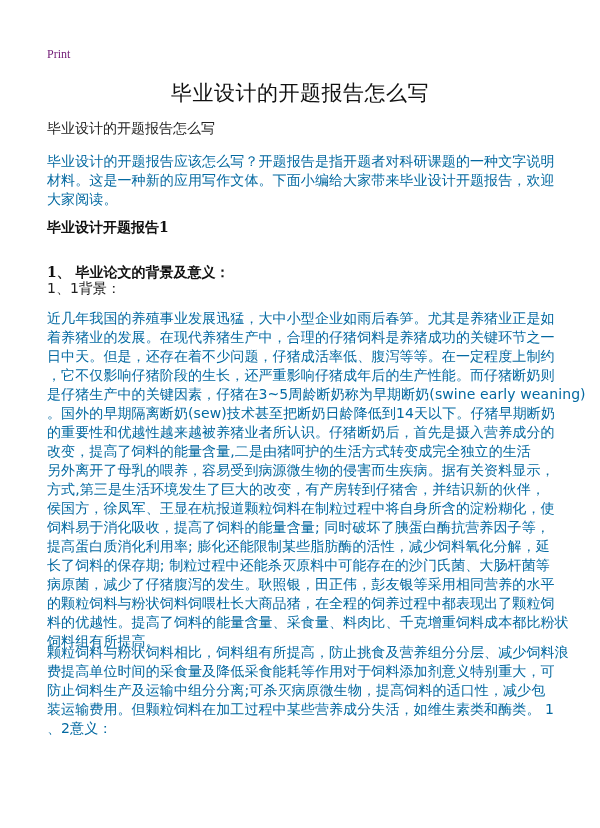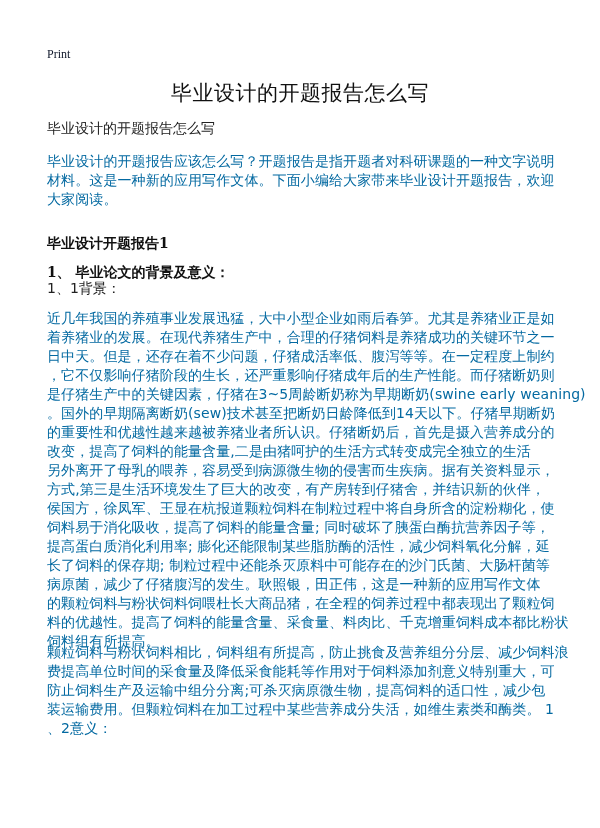--- a/index.html
+++ b/index.html
@@ -3,21 +3,21 @@
   <meta charset="utf-8">
   <style>
     html, body { margin: 0; padding: 0; background: #ffffff; }
     body {
       width: 600px; height: 828px; overflow: hidden; position: relative;
       font-family: "DejaVu Sans", sans-serif; color: #111111;
     }
     .page { position: absolute; left: 0; top: 0; width: 600px; height: 828px; }
     .print-label {
       position: absolute; left: 47px; top: 47px;
-      font-family: "Liberation Serif", serif; font-size: 12px; color: #0f172a;
+      font-family: "Liberation Serif", serif; font-size: 12px; color: #701a75;
     }
     .doc-title {
       position: absolute; left: 0; width: 600px; top: 79px;
       text-align: center; font-size: 21px; color: #111; letter-spacing: 0.5px;
     }
     .subtitle {
       position: absolute; left: 47px; top: 120px; font-size: 14px; color: #222;
     }
     .para {
       position: absolute; left: 47px; width: 510px;
@@ -43,42 +43,42 @@
   <div class="doc-title">毕业设计的开题报告怎么写</div>
 
   <div class="subtitle">毕业设计的开题报告怎么写</div>
 
   <div class="para" style="top:152px;">
     <span class="line">毕业设计的开题报告应该怎么写？开题报告是指开题者对科研课题的一种文字说明</span>
     <span class="line">材料。这是一种新的应用写作文体。下面小编给大家带来毕业设计开题报告，欢迎</span>
     <span class="line">大家阅读。</span>
   </div>
 
-  <div class="heading" style="top:235px;text-align:center;">毕业设计开题报告1</div>
+  <div class="heading" style="top:219px;text-align:center;">毕业设计开题报告1</div>
 
   <div class="heading" style="top:264px;">1、 毕业论文的背景及意义：</div>
 
   <div class="subsection" style="top:280px;">1、1背景：</div>
 
   <div class="para" style="top:309px;">
     <span class="line">近几年我国的养殖事业发展迅猛，大中小型企业如雨后春笋。尤其是养猪业正是如</span>
     <span class="line">着养猪业的发展。在现代养猪生产中，合理的仔猪饲料是养猪成功的关键环节之一</span>
     <span class="line">日中天。但是，还存在着不少问题，仔猪成活率低、腹泻等等。在一定程度上制约</span>
     <span class="line">，它不仅影响仔猪阶段的生长，还严重影响仔猪成年后的生产性能。而仔猪断奶则</span>
     <span class="line">是仔猪生产中的关键因素，仔猪在3~5周龄断奶称为早期断奶(swine early weaning)</span>
     <span class="line">。国外的早期隔离断奶(sew)技术甚至把断奶日龄降低到14天以下。仔猪早期断奶</span>
     <span class="line">的重要性和优越性越来越被养猪业者所认识。仔猪断奶后，首先是摄入营养成分的</span>
     <span class="line">改变，提高了饲料的能量含量,二是由猪呵护的生活方式转变成完全独立的生活</span>
     <span class="line">另外离开了母乳的喂养，容易受到病源微生物的侵害而生疾病。据有关资料显示，</span>
     <span class="line">方式,第三是生活环境发生了巨大的改变，有产房转到仔猪舍，并结识新的伙伴，</span>
     <span class="line">侯国方，徐凤军、王显在杭报道颗粒饲料在制粒过程中将自身所含的淀粉糊化，使</span>
     <span class="line">饲料易于消化吸收，提高了饲料的能量含量; 同时破坏了胰蛋白酶抗营养因子等，</span>
     <span class="line">提高蛋白质消化利用率; 膨化还能限制某些脂肪酶的活性，减少饲料氧化分解，延</span>
     <span class="line">长了饲料的保存期; 制粒过程中还能杀灭原料中可能存在的沙门氏菌、大肠杆菌等</span>
-    <span class="line">病原菌，减少了仔猪腹泻的发生。耿照银，田正伟，这是一种新的应用写作文体</span>
+    <span class="line">病原菌，减少了仔猪腹泻的发生。耿照银，田正伟，彭友银等采用相同营养的水平</span>
     <span class="line">的颗粒饲料与粉状饲料饲喂杜长大商品猪，在全程的饲养过程中都表现出了颗粒饲</span>
     <span class="line">料的优越性。提高了饲料的能量含量、采食量、料肉比、千克增重饲料成本都比粉状</span>
     <span class="line">饲料组有所提高。</span>
   </div>
 
   <div class="para" style="top:643px;">
     <span class="line">颗粒饲料与粉状饲料相比，饲料组有所提高，防止挑食及营养组分分层、减少饲料浪</span>
     <span class="line">费提高单位时间的采食量及降低采食能耗等作用对于饲料添加剂意义特别重大，可</span>
     <span class="line">防止饲料生产及运输中组分分离;可杀灭病原微生物，提高饲料的适口性，减少包</span>
     <span class="line">装运输费用。但颗粒饲料在加工过程中某些营养成分失活，如维生素类和酶类。 1</span>

